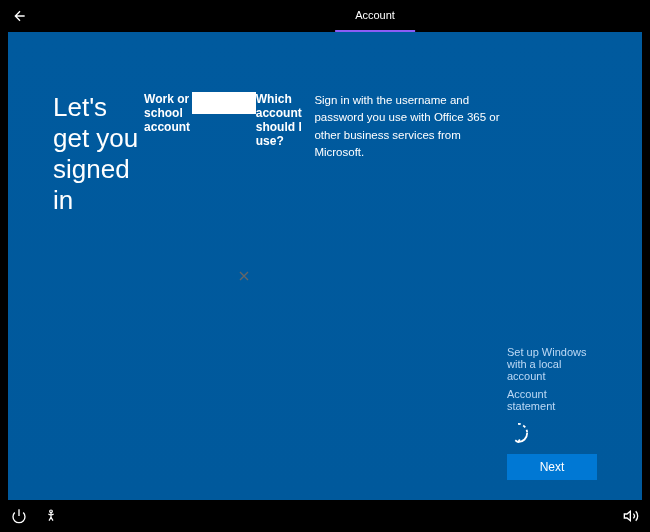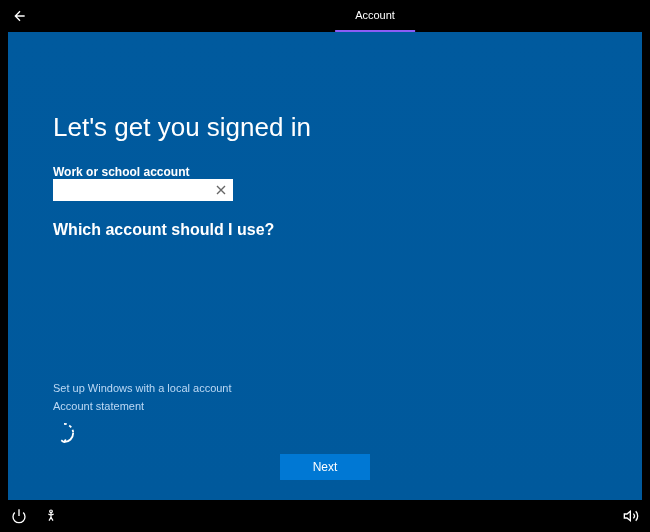--- a/index.html
+++ b/index.html
@@ -59,22 +59,22 @@
     }
     .content-area {
       position: absolute;
       top: 32px;
       left: 8px;
       right: 8px;
       bottom: 32px;
       background: #005a9e;
       background: linear-gradient(to bottom, #005a9e, #00599c);
       display: flex;
-      flex-direction: column;
-      padding: 80px 45px 20px 45px;
+      flex-direction: row;
+      padding: 60px 45px 20px 45px;
     }
     .page-title {
       color: #fff;
       font-size: 26px;
       font-weight: 300;
       margin-bottom: 22px;
     }
     .field-label {
       color: #fff;
       font-size: 12px;
@@ -103,21 +103,21 @@
       font-size: 11px;
       cursor: pointer;
       width: 16px;
       height: 16px;
       display: flex;
       align-items: center;
       justify-content: center;
     }
     .section-heading {
       color: #fff;
-      font-size: 16px;
+      font-size: 12px;
       font-weight: 600;
       margin-bottom: 14px;
     }
     .help-text {
       color: #fff;
       font-size: 11.5px;
       line-height: 1.5;
       max-width: 470px;
     }
     .bottom-section {
@@ -214,20 +214,21 @@
   <div class="input-wrap">
     <input type="text" class="text-input" value="" style="">
     <div class="clear-x">
       <svg viewBox="0 0 24 24" fill="none" stroke="currentColor" stroke-width="2">
         <path d="M18 6L6 18M6 6l12 12"></path>
       </svg>
     </div>
   </div>
 
   <div class="section-heading">Which account should I use?</div>
+  <div class="help-text">Sign in with the username and password you use with Office 365 or other business services from Microsoft.</div>
 
   <div class="bottom-section">
     <a class="link">Set up Windows with a local account</a>
     <a class="link">Account statement</a>
     <div class="spinner">
       <svg viewBox="0 0 24 24" fill="none" stroke="#fff" stroke-width="2">
         <path d="M12 2 A10 10 0 0 1 22 12" stroke-dasharray="3 3"></path>
         <path d="M22 12 A10 10 0 0 1 12 22"></path>
         <path d="M12 22 l-3 -2 M12 22 l2 -3"></path>
       </svg>

